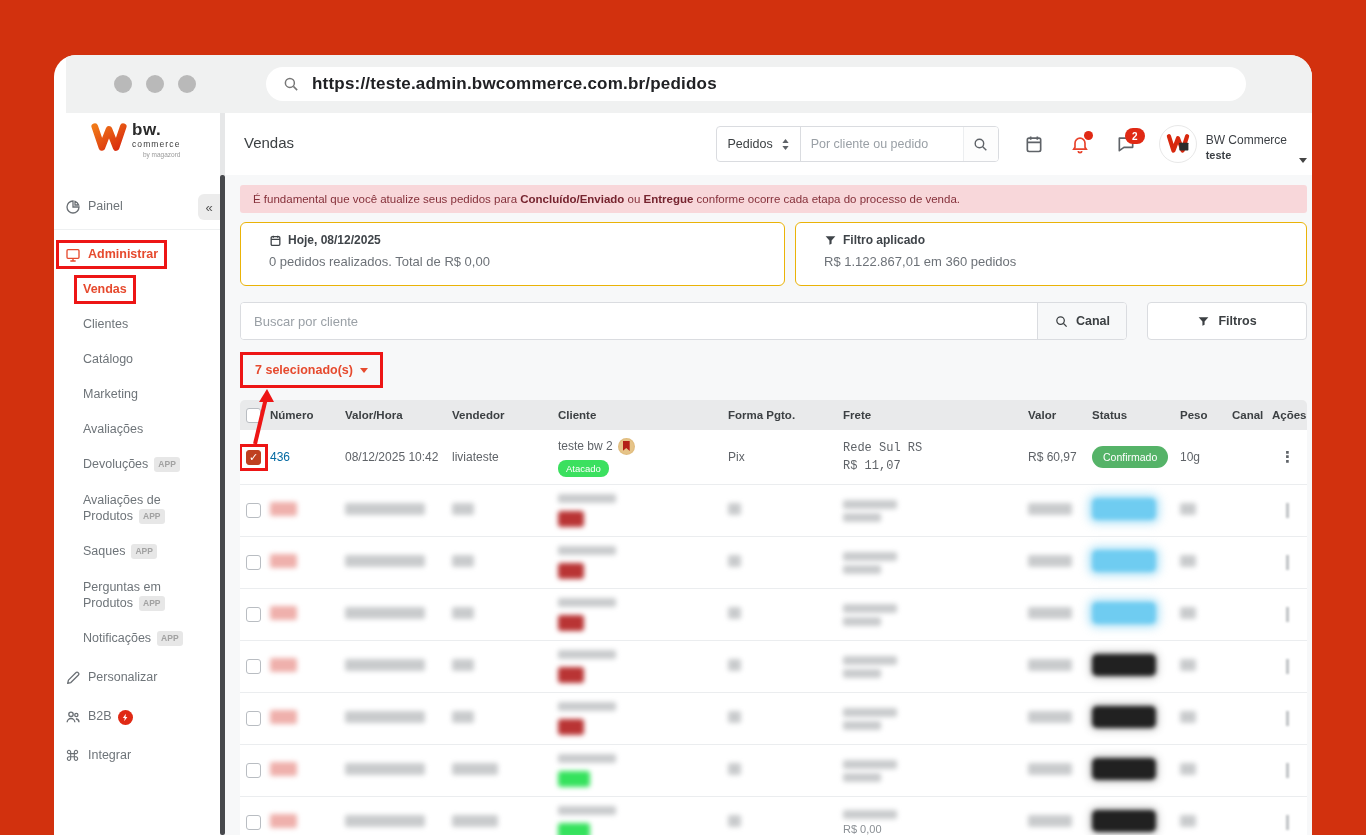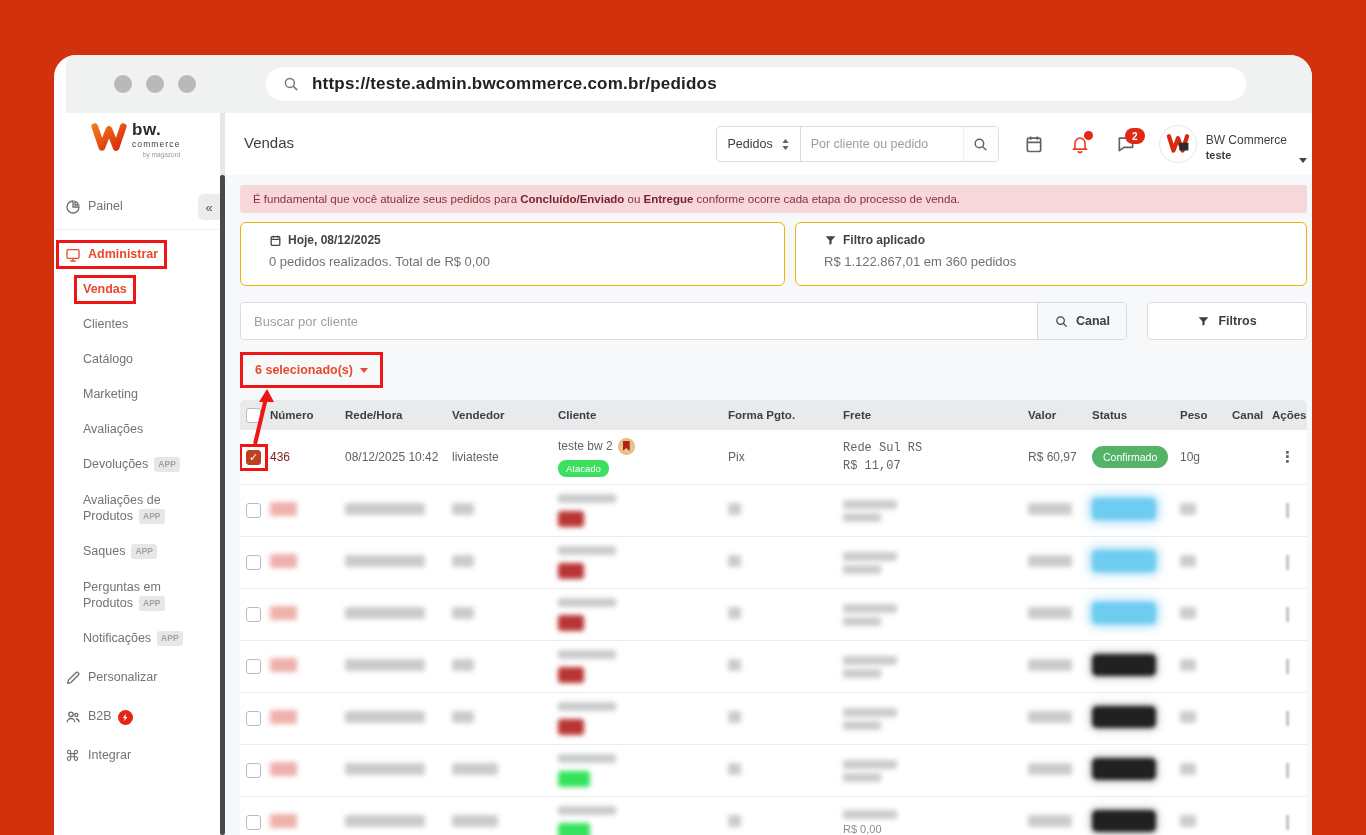--- a/index.html
+++ b/index.html
@@ -115,21 +115,21 @@
   .t-row{background:#fff;border-bottom:1px solid #ebedef;}
   .t-row.main{height:54px;}
   .t-row.redacted{height:51px;}
   .cell{font-size:12px;color:#5f6368;padding-right:4px;}
   .cell.center{display:flex;justify-content:center;}
   .checkbox{width:15px;height:15px;border:1.5px solid #b9bdc2;border-radius:3px;background:#fff;
     box-sizing:border-box;display:inline-flex;cursor:pointer;}
   .checkbox.checked{background:#bf4020;border-color:#bf4020;color:#fff;font-size:11px;
     align-items:center;justify-content:center;font-weight:bold;}
   .chk-ann{display:inline-flex;border:3px solid #ed1515;padding:3px 4px;margin-left:1px;}
-  .num-link{color:#7f1d1d;cursor:pointer;}
+  .num-link{color:#0369a1;cursor:pointer;}
   .cliente-name{display:flex;align-items:center;gap:5px;color:#5f6368;}
   .ribbon{width:17px;height:17px;border-radius:50%;background:radial-gradient(circle,#e6c488 55%,#cfa45f 100%);
     filter:blur(.6px);display:inline-flex;align-items:center;justify-content:center;}
   .ribbon i{width:7px;height:10px;background:#b32017;
     clip-path:polygon(0 0,100% 0,100% 100%,50% 70%,0 100%);}
   .pill{display:inline-block;color:#fff;border-radius:12px;}
   .pill.atacado{background:#3be05f;font-size:9.5px;padding:3px 8px;border-radius:8px;margin-top:5px;filter:blur(.4px);}
   .pill.confirmado{background:#55b368;font-size:10.5px;padding:5px 11px;border-radius:13px;}
   .two-line{line-height:1.5;font-family:Liberation Mono, monospace;}
   .dots-v{font-size:15px;color:#5f6368;font-weight:bold;cursor:pointer;font-family:"DejaVu Sans",sans-serif;}
@@ -433,31 +433,31 @@
         </div>
         <div class="filtros-btn">
           <svg viewBox="0 0 24 24" fill="#3c4043">
               <path d="M3 4h18l-7 8v6l-4 2v-8z"></path>
             </svg>
           <span>Filtros</span>
         </div>
       </div>
 
       <div class="selection-btn">
-        <span class="selection-label">6 selecionado(s)</span>
+        <span class="selection-label">7 selecionado(s)</span>
         <span class="sel-caret"></span>
       </div>
 
       <div class="orders-table">
         <div class="t-head" id="t-head">
           <div class="cell center">
               <span class="checkbox"></span>
             </div>
         <div class="th">Número</div>
-            <div class="th">Rede/Hora</div>
+            <div class="th">Valor/Hora</div>
             <div class="th">Vendedor</div>
             <div class="th">Cliente</div>
             <div class="th">Forma Pgto.</div>
             <div class="th">Frete</div>
             <div class="th">Valor</div>
             <div class="th">Status</div>
             <div class="th">Peso</div>
             <div class="th">Canal</div>
             <div class="th">Ações</div>
           </div>

